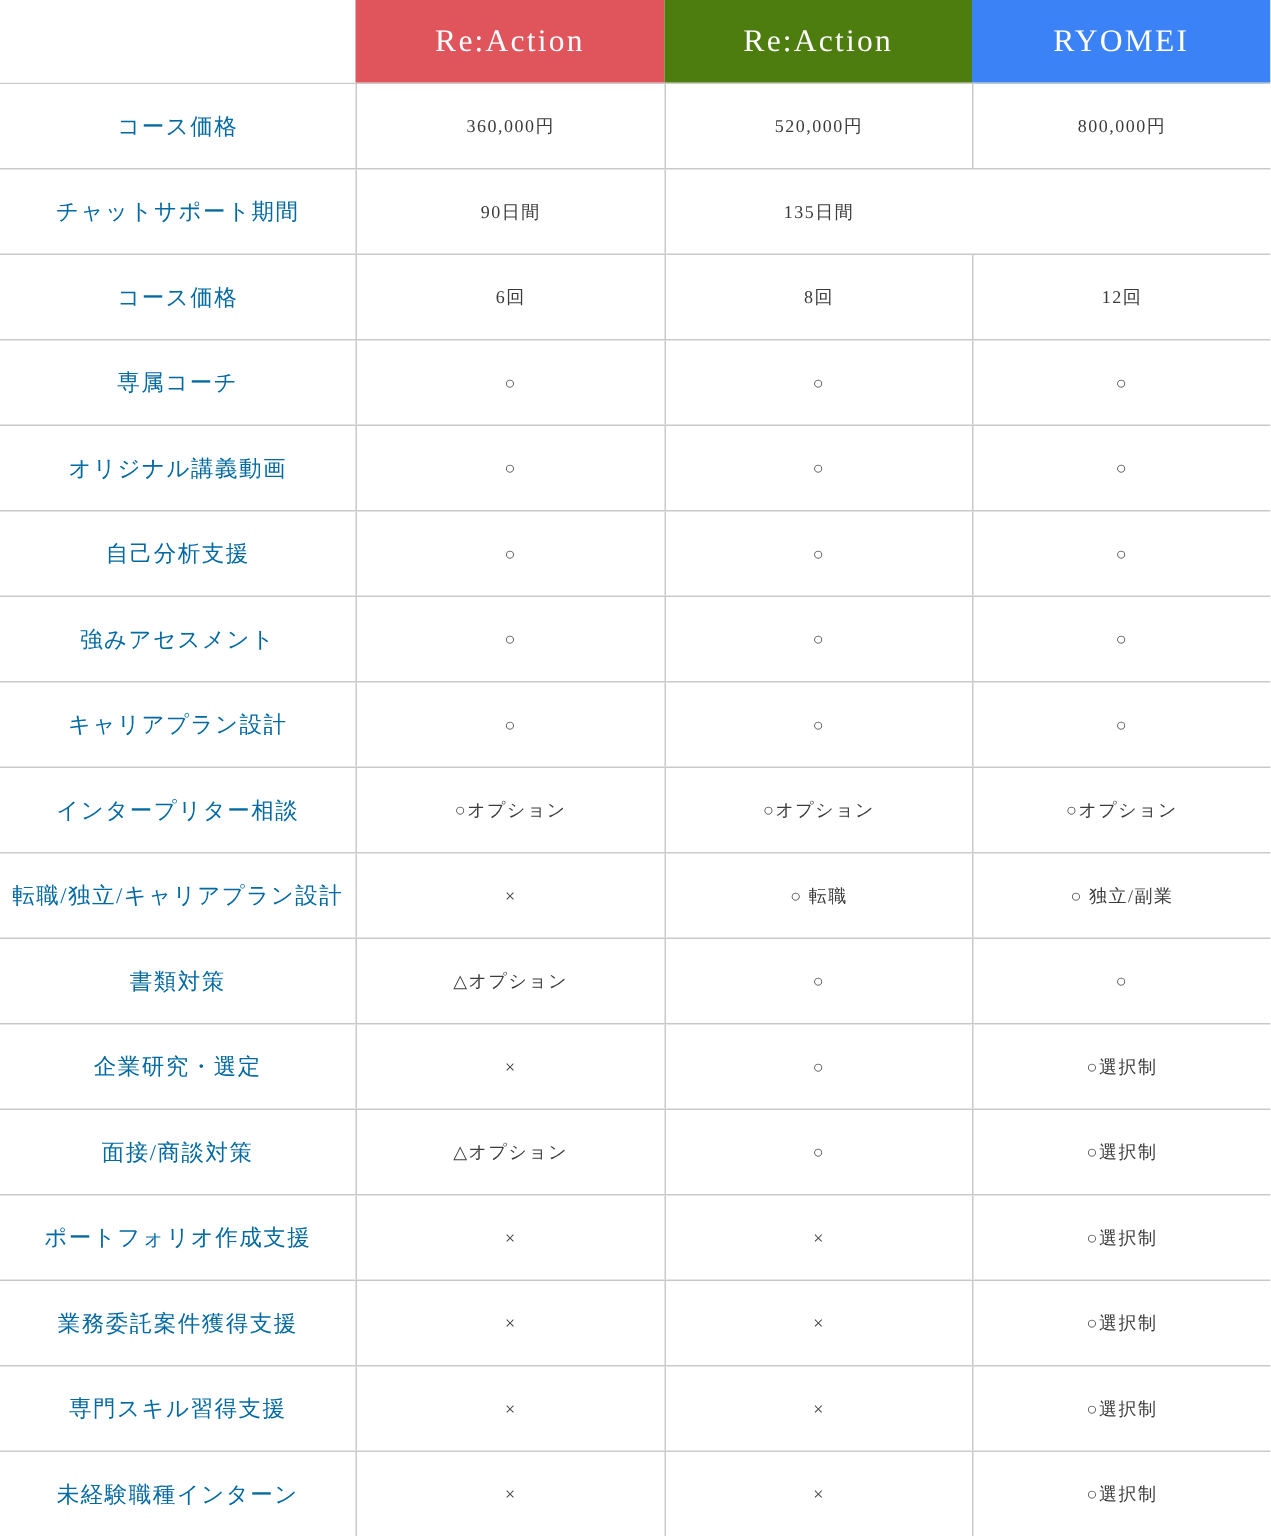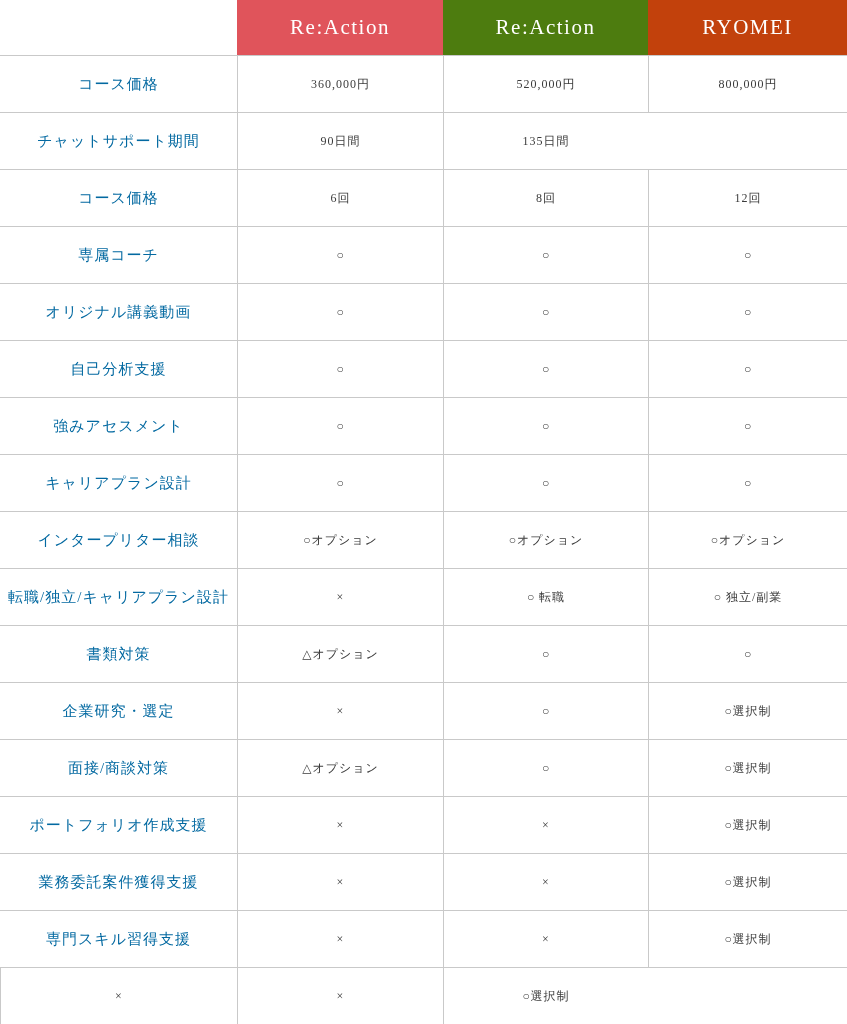--- a/index.html
+++ b/index.html
@@ -61,21 +61,21 @@
   }
 </style>
 </head>
 <body>
 
 <div class="table">
   <div class="header-row">
     <div class="cell corner-cell"></div>
     <div class="cell hdr-cell" style="background: rgb(224, 84, 91);">Re:Action</div>
     <div class="cell hdr-cell" style="background: #4d7c0f;">Re:Action</div>
-    <div class="cell hdr-cell" style="background: #c2410c;">RYOMEI</div>
+    <div class="cell hdr-cell" style="background: #3b82f6;">RYOMEI</div>
   </div>
   <div id="table-body">
       <div class="row">
         <div class="cell label-cell">コース価格</div>
         <div class="cell value-cell">360,000円</div>
         <div class="cell value-cell">520,000円</div>
         <div class="cell value-cell">800,000円</div>
       </div>
       <div class="row">
         <div class="cell label-cell">チャットサポート期間</div>
@@ -160,18 +160,19 @@
         <div class="cell value-cell">×</div>
         <div class="cell value-cell">○選択制</div>
       </div>
       <div class="row">
         <div class="cell label-cell">専門スキル習得支援</div>
         <div class="cell value-cell">×</div>
         <div class="cell value-cell">×</div>
         <div class="cell value-cell">○選択制</div>
       </div>
       <div class="row">
+        <div class="cell label-cell">未経験職種インターン</div>
         <div class="cell value-cell">×</div>
         <div class="cell value-cell">×</div>
         <div class="cell value-cell">○選択制</div>
       </div>
     </div>
 </div>
 
 </body></html>

